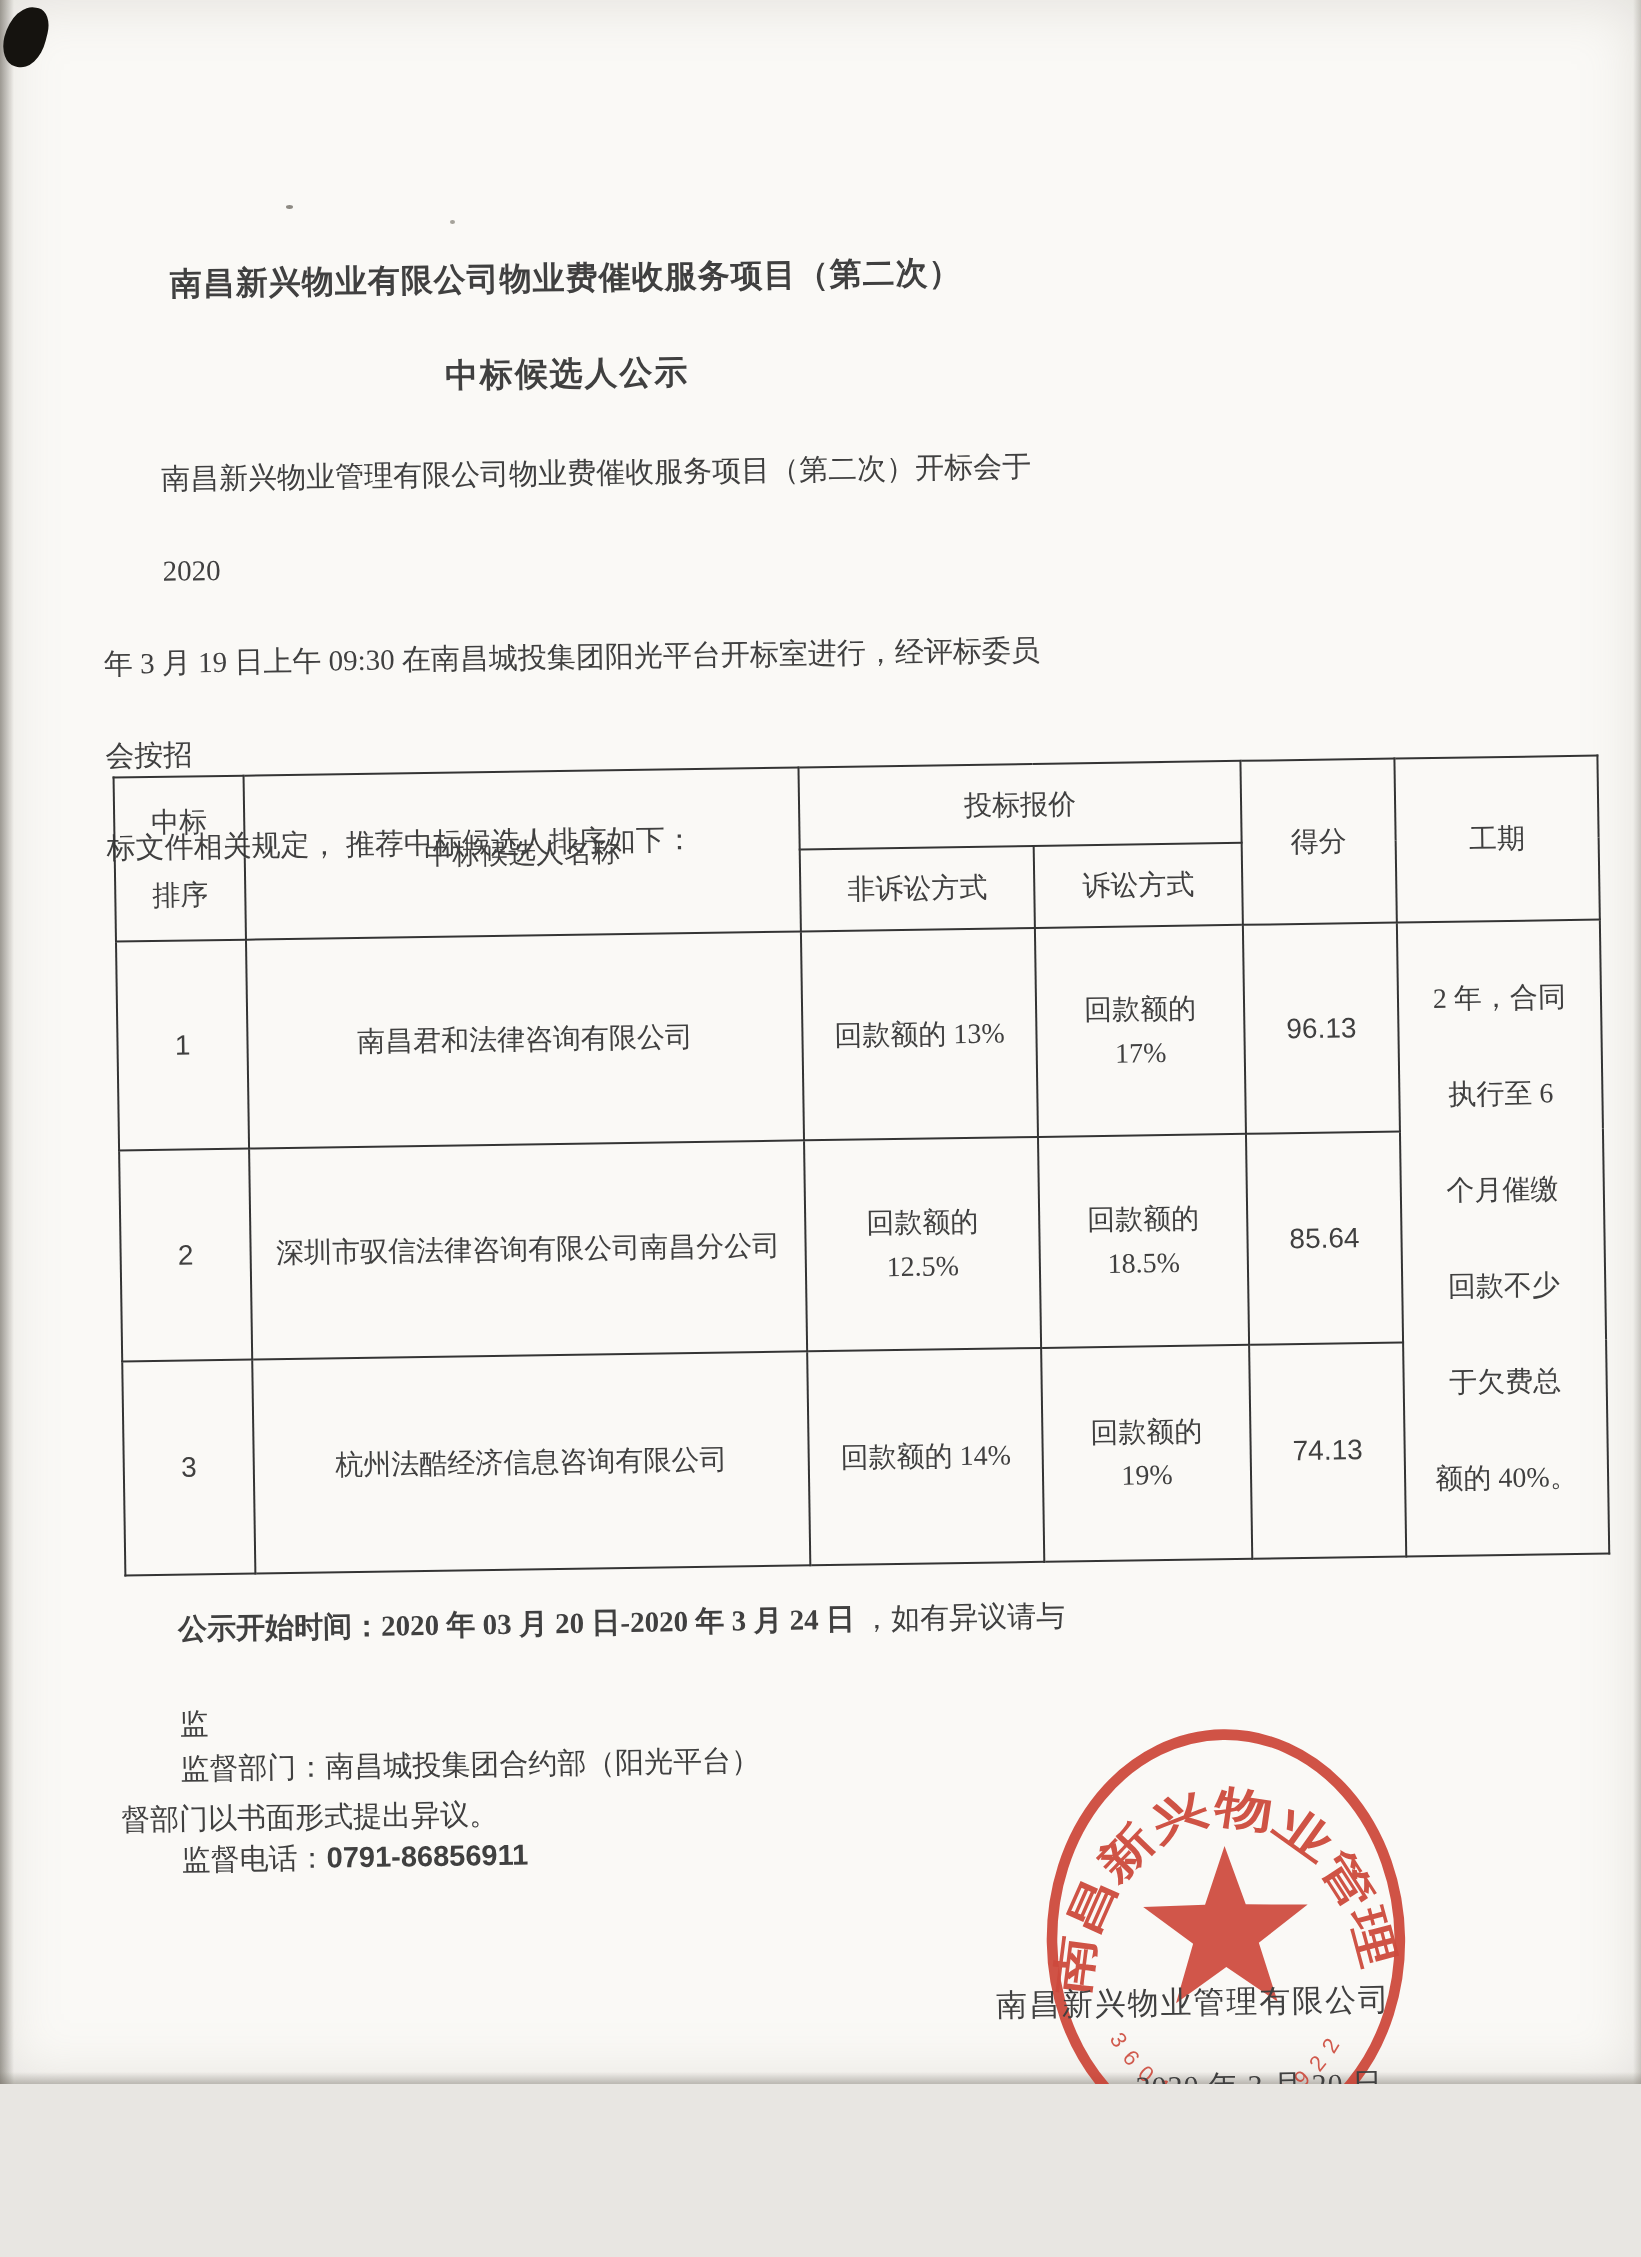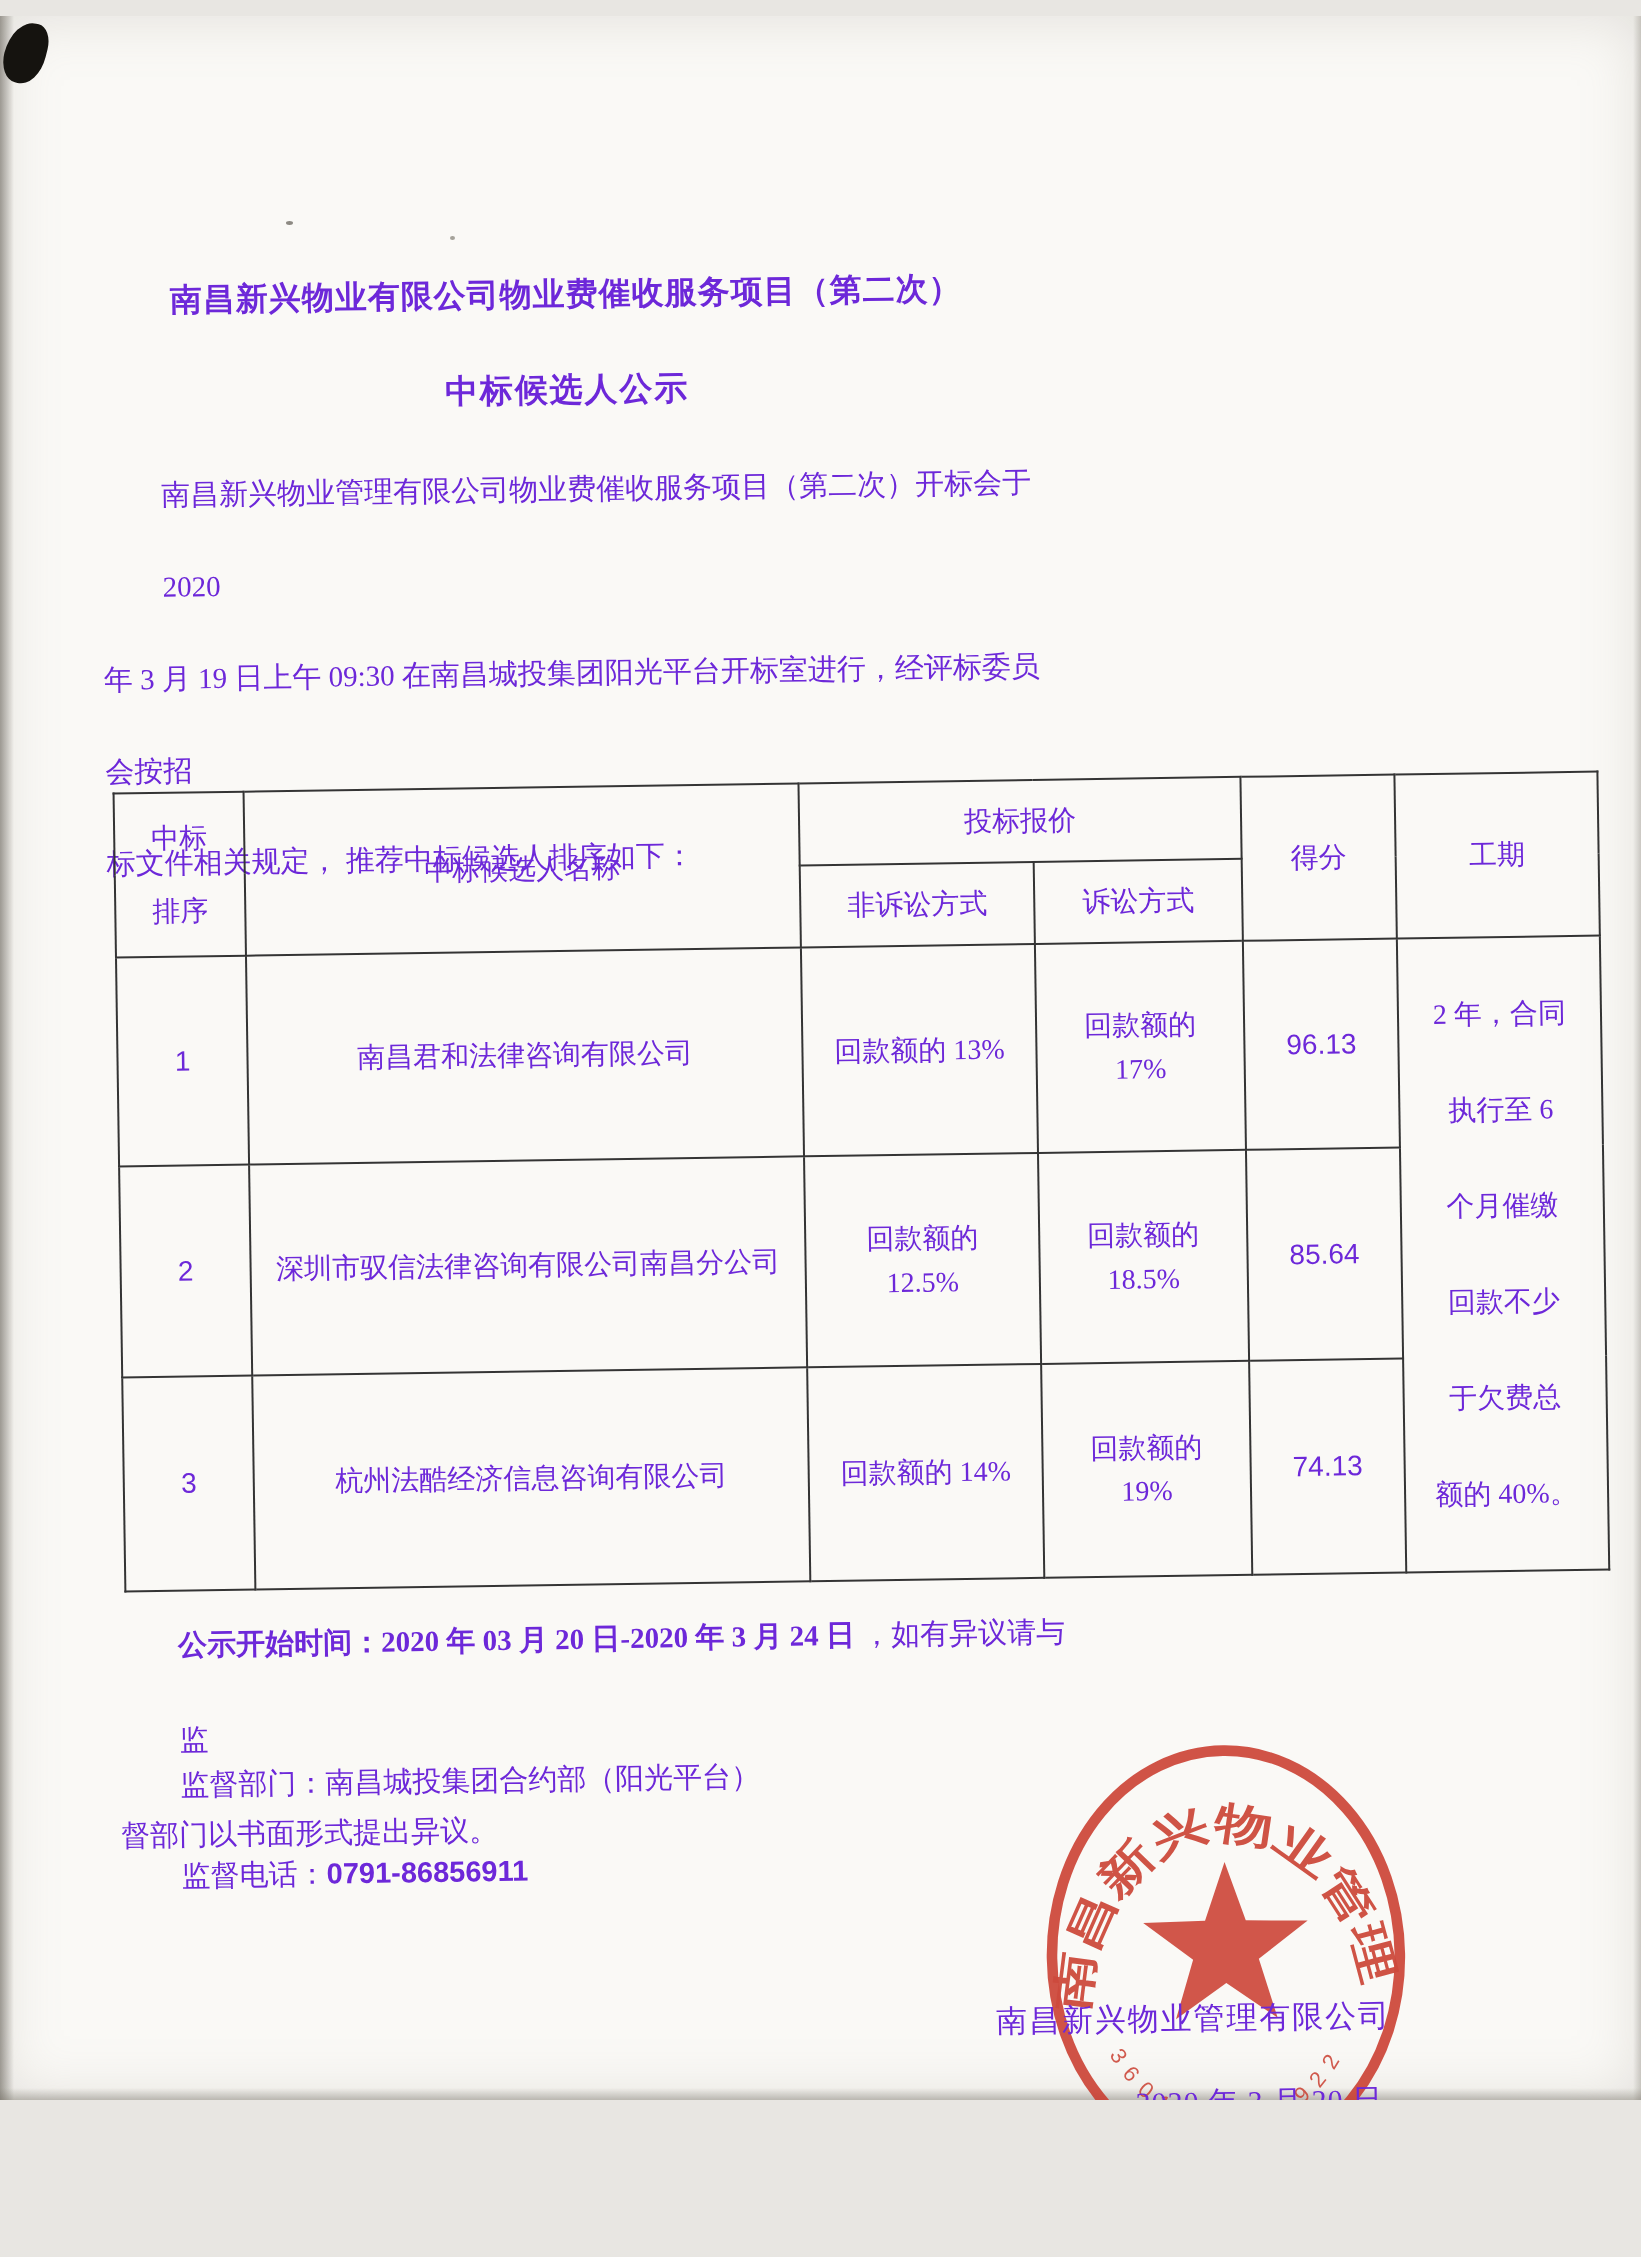--- a/index.html
+++ b/index.html
@@ -1,20 +1,20 @@
 <!DOCTYPE html>
 <html><head>
 <meta charset="utf-8">
 <style>
   html,body { margin:0; padding:0; background:#e8e6e2; }
   .paper {
-    position:relative; width:1641px; height:2084px; margin:16px auto;
+    position:relative; width:1641px; height:2084px; margin:0 auto;
     background:#faf9f6; overflow:hidden;
     font-family:"Liberation Serif","DejaVu Serif",serif;
-    color:#6d28d9;
+    color:#404040;
     box-shadow: inset 0 0 58px rgba(150,143,130,.25);
   }
   
   .edge-left   { position:absolute; left:0; top:0; width:13.5px; height:2257px;
                  background:linear-gradient(90deg, rgba(90,85,76,.55), rgba(90,85,76,0)); }
   .edge-bottom { position:absolute; left:0; bottom:0; width:1641px; height:11.6px;
                  background:linear-gradient(0deg, rgba(110,105,95,.4), rgba(110,105,95,0)); }
   .edge-right  { position:absolute; right:0; top:0; width:7.7px; height:2257px;
                  background:linear-gradient(270deg, rgba(120,115,105,.30), rgba(120,115,105,0)); }
   .blob-tl { position:absolute; left:4.8px; top:5.8px; width:41px; height:62px; background:#15130f;

